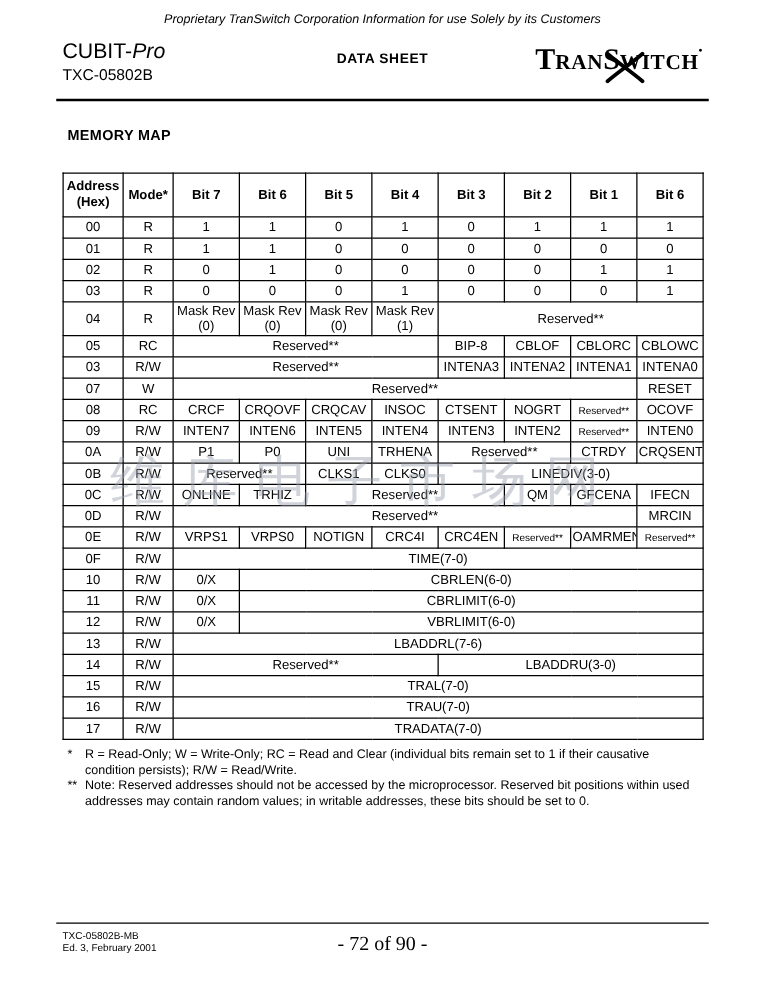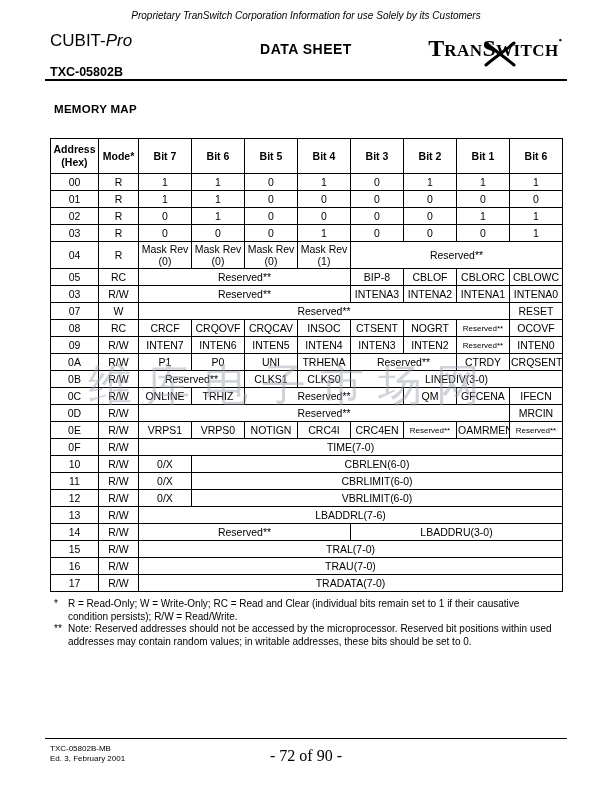--- a/index.html
+++ b/index.html
@@ -16,24 +16,24 @@
   .top-notice {
     margin-top:10px;
     text-align:center;
     font-style:italic;
     font-size:10px;
   }
 
   .masthead { position:relative; height:40px; margin-top:10px; }
   .product-name { font-size:17px; font-weight:normal; }
   .product-name .it { font-style:italic; }
-  .product-code { font-size:12.5px; font-weight:bold; margin-top:14px; }
+  .product-code { font-size:12.5px; font-weight:normal; margin-top:2px; }
   .doc-type {
     position:absolute; left:0; right:0; top:10px;
-    text-align:center; font-weight:bold; font-size:14px;
+    text-align:center; font-weight:bold; font-size:11px;
     letter-spacing:0.5px;
   }
   .logo {
     position:absolute; right:0; top:4px;
     font-family:"Liberation Serif", serif;
     font-weight:bold;
     white-space:nowrap;
   }
   .logo .lg { font-size:24px; }
   .logo .smc { font-size:17px; letter-spacing:0.5px; }

